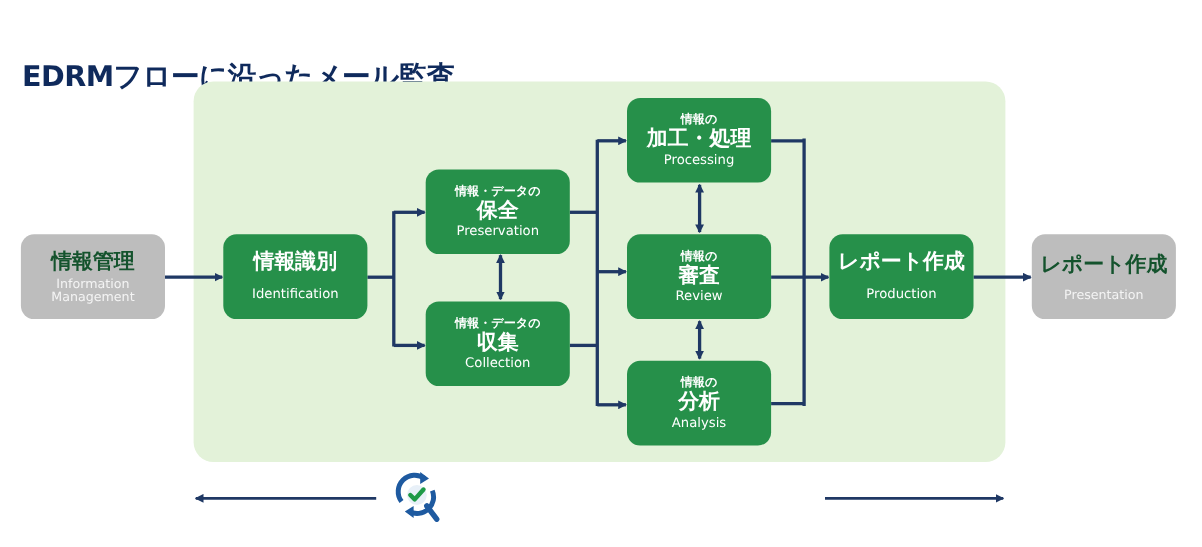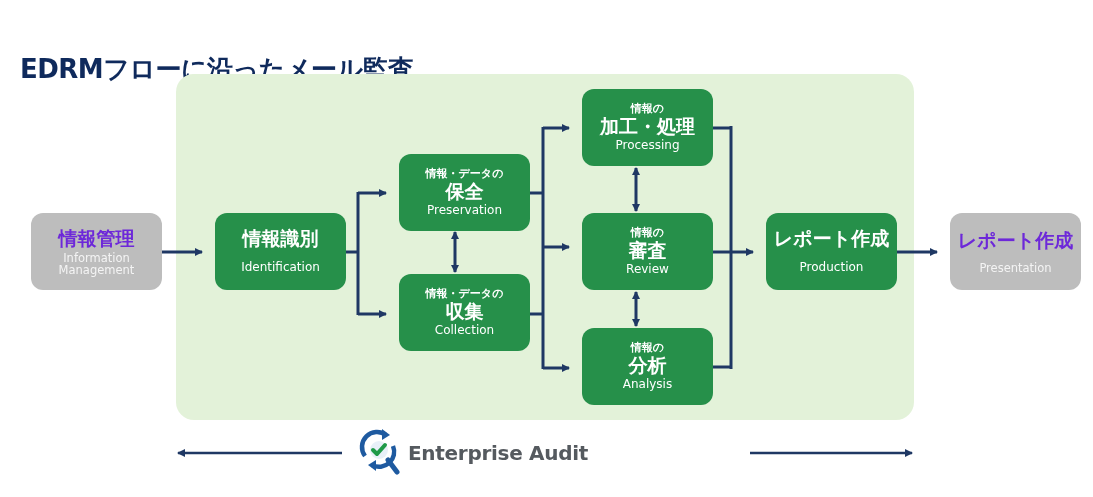--- a/index.html
+++ b/index.html
@@ -5,28 +5,28 @@
     html, body { margin: 0; padding: 0; background: #ffffff; }
     body { width: 1093px; height: 497px; position: relative; overflow: hidden;
            font-family: "DejaVu Sans", "Liberation Sans", sans-serif; }
     .title { position: absolute; left: 20px; top: 24px; font-size: 26px; font-weight: bold;
              color: #0f2a5c; letter-spacing: -0.5px; white-space: nowrap; margin-top: 28px; }
     .panel { position: absolute; left: 176px; top: 74px; width: 738px; height: 346px;
              background: #e3f2d9; border-radius: 18px; }
     svg.lines { position: absolute; left: 0; top: 0; width: 1093px; height: 497px; pointer-events: none; }
     .box { position: absolute; width: 131px; height: 77px; border-radius: 12px;
            display: flex; flex-direction: column; align-items: center; justify-content: center;
-           text-align: center; color: #ffffff; box-sizing: border-box; margin-left: 12px; }
+           text-align: center; color: #ffffff; box-sizing: border-box; }
     .box.green { background: #26904a; }
     .box.gray { background: #bdbdbd; }
     .box .sup { font-size: 11px; font-weight: bold; line-height: 14px; white-space: nowrap; }
     .box .main { font-size: 19px; font-weight: bold; line-height: 20px; white-space: nowrap; }
     .box .sub { font-size: 12px; line-height: 15px; margin-top: 2px; white-space: nowrap; }
     .box.single .main { margin-bottom: 10px; }
-    .box.gray .main { color: #6d28d9; }
+    .box.gray .main { color: #14532d; }
     .box.gray .sub { color: #f4f4f4; font-size: 11.5px; line-height: 12px; }
     .footer { position: absolute; left: 356px; top: 428px; height: 50px; display: flex; align-items: center; }
     .footer .brand { font-size: 20px; color: #555a5f; font-weight: bold; margin-left: 6px; letter-spacing: -0.3px; white-space: nowrap; }
     .footer .tail { font-size: 16px; font-weight: bold; color: #111111; margin-left: 12px; white-space: nowrap; }
   </style>
 </head>
 <body>
 
 <div class="title">EDRMフローに沿ったメール監査</div>
 
@@ -121,14 +121,13 @@
     <svg width="46" height="50" viewBox="0 0 46 50">
       <path d="M9 30 A15 15 0 0 1 30 9" stroke="#1e5aa0" stroke-width="4.5" fill="none"></path>
       <path d="M26 3 L34 9 L26 14 Z" fill="#1e5aa0"></path>
       <path d="M37 20 A15 15 0 0 1 16 39" stroke="#1e5aa0" stroke-width="4.5" fill="none"></path>
       <path d="M20 34 L12 39 L20 45 Z" fill="#1e5aa0"></path>
       <line x1="32" y1="34" x2="41" y2="46" stroke="#1e5aa0" stroke-width="5" stroke-linecap="round"></line>
       <circle cx="23" cy="24" r="9" fill="#e8f0f8"></circle>
       <path d="M17 24 L21 28 L29 19" stroke="#1f9a48" stroke-width="4" fill="none" stroke-linecap="round" stroke-linejoin="round"></path>
     </svg>
   </span>
-  <span class="brand">Enterprise Audit</span>
 </div>
 
 </body></html>

